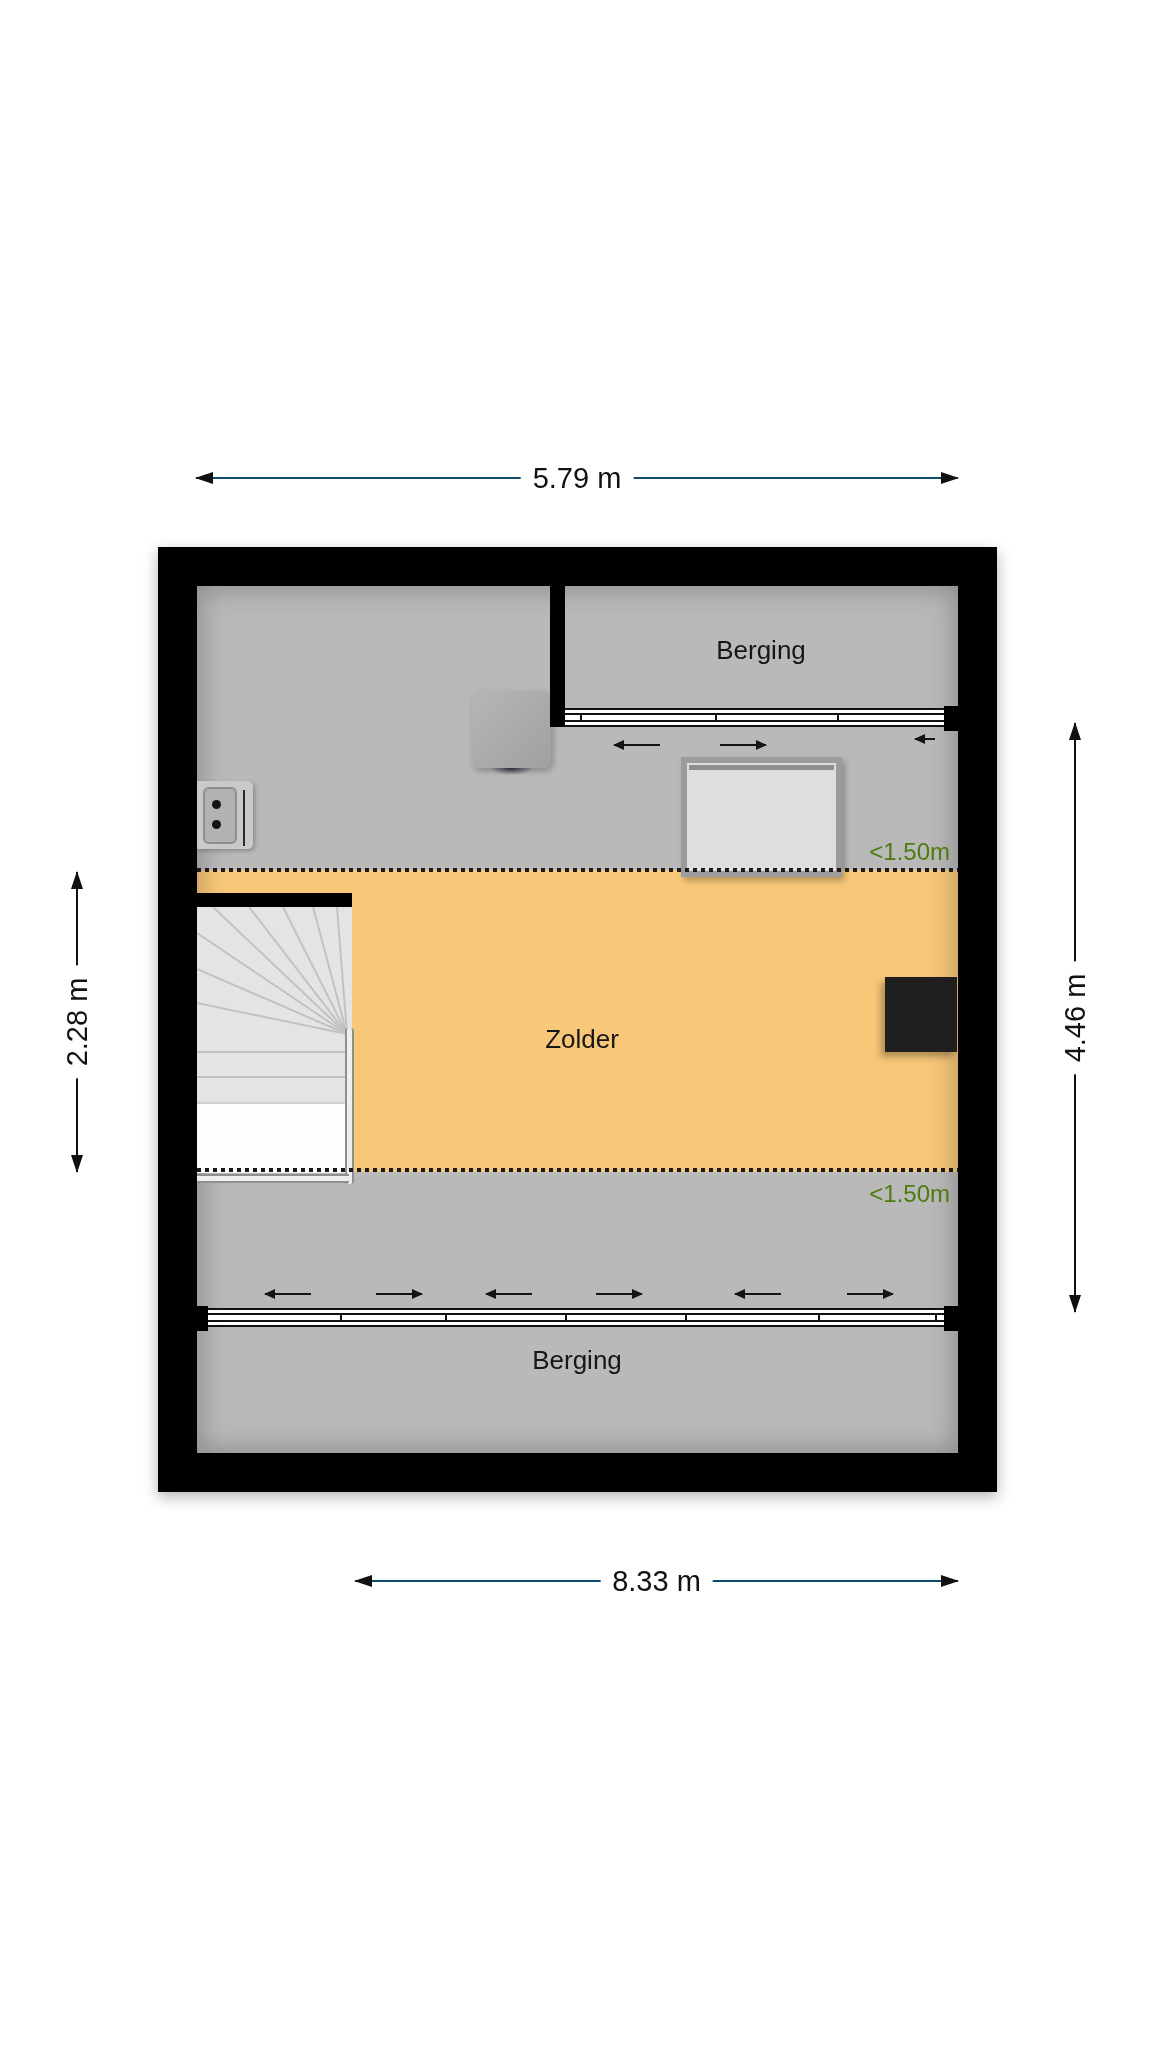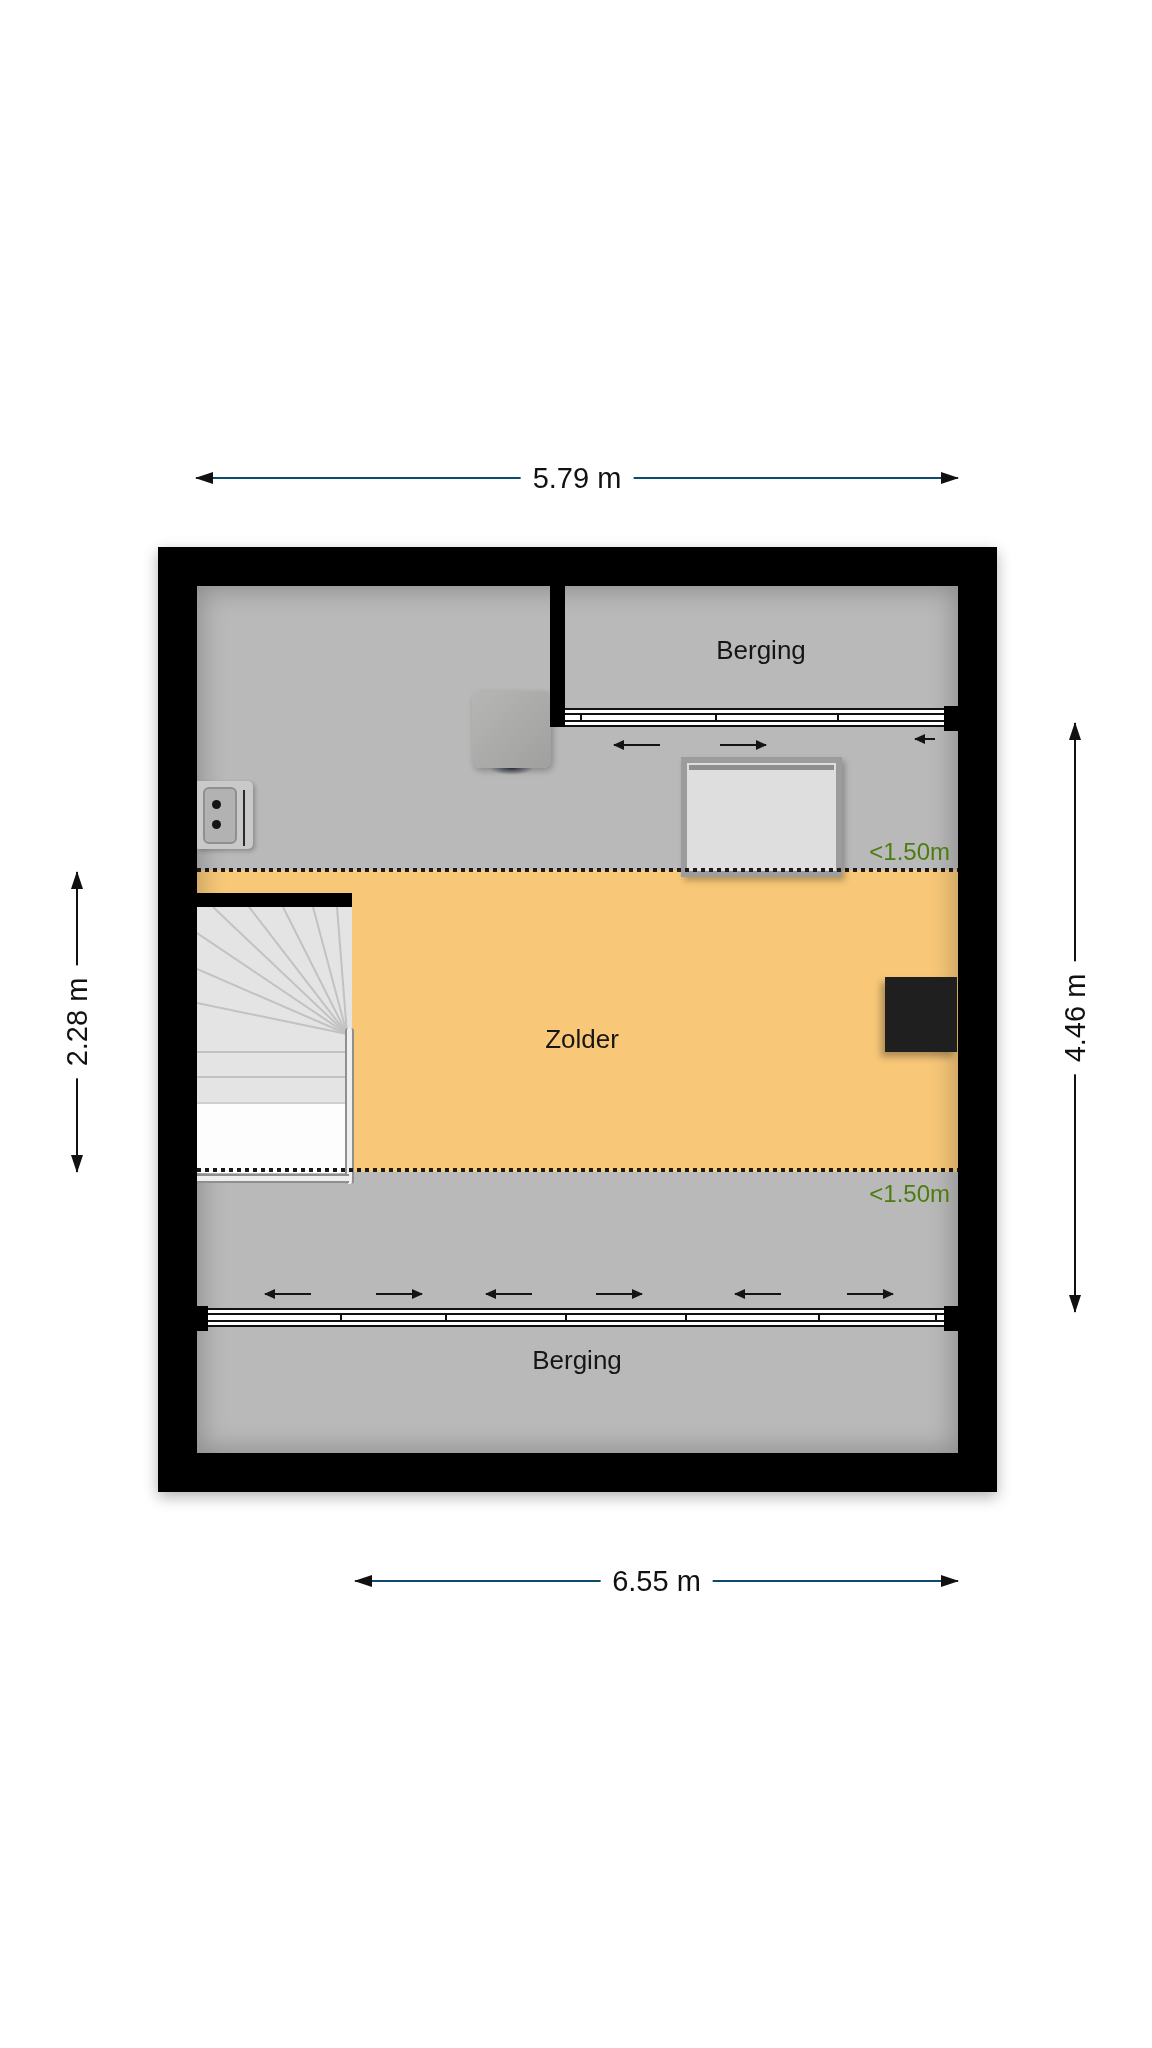--- a/index.html
+++ b/index.html
@@ -168,21 +168,21 @@
   <div class="room-label" style="left:582px;top:1039px;">Zolder</div>
   <div class="room-label" style="left:577px;top:1360px;">Berging</div>
 
   <div class="hmark" style="left:950px;top:852px;">&lt;1.50m</div>
   <div class="hmark" style="left:950px;top:1194px;">&lt;1.50m</div>
 
   <div class="abs dim-h" style="left:196px;top:477px;width:762px;">
     <span class="dim-label">5.79 m</span>
   </div>
   <div class="abs dim-h" style="left:355px;top:1580px;width:603px;">
-    <span class="dim-label">6.55 m</span>
+    <span class="dim-label">8.33 m</span>
   </div>
   <div class="abs dim-v" style="left:76px;top:872px;height:300px;">
     <span class="dim-label rot">2.28 m</span>
   </div>
   <div class="abs dim-v" style="left:1074px;top:723px;height:589px;">
     <span class="dim-label rot">4.46 m</span>
   </div>
 
 </div>
 

